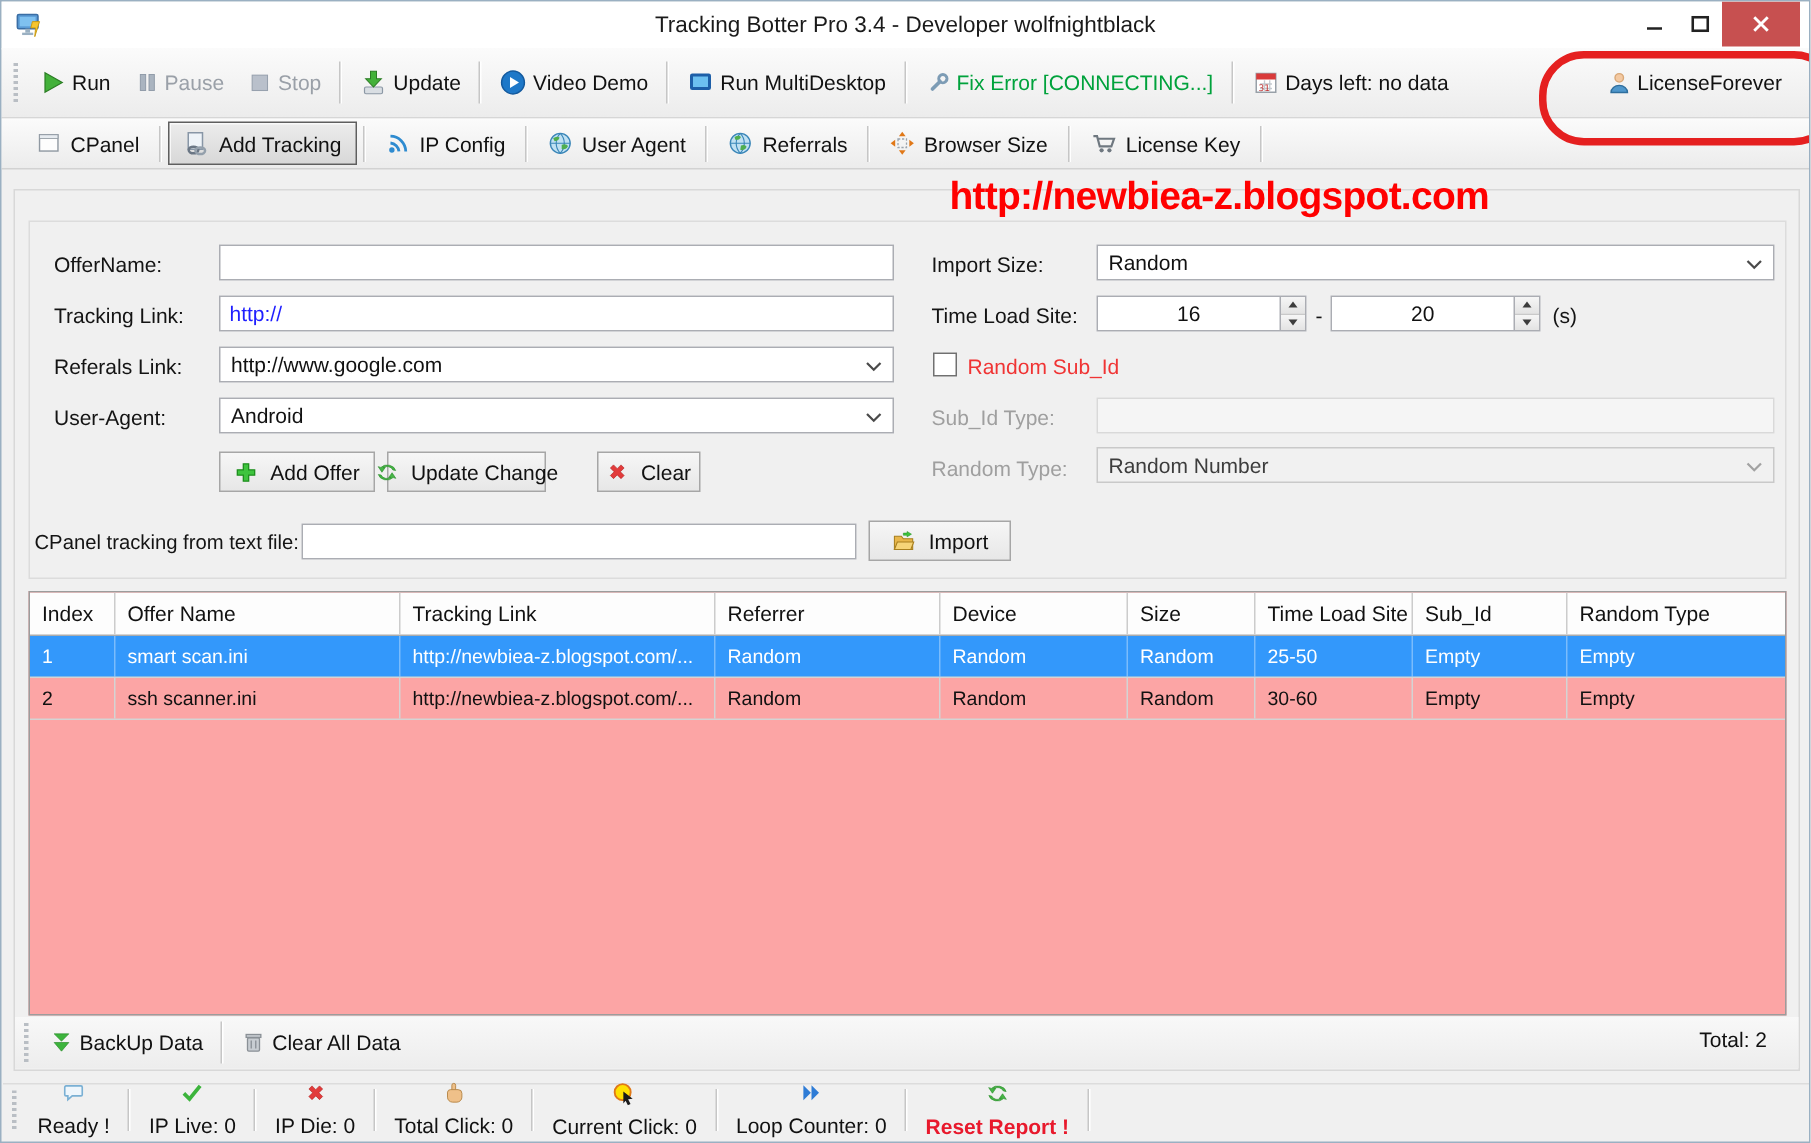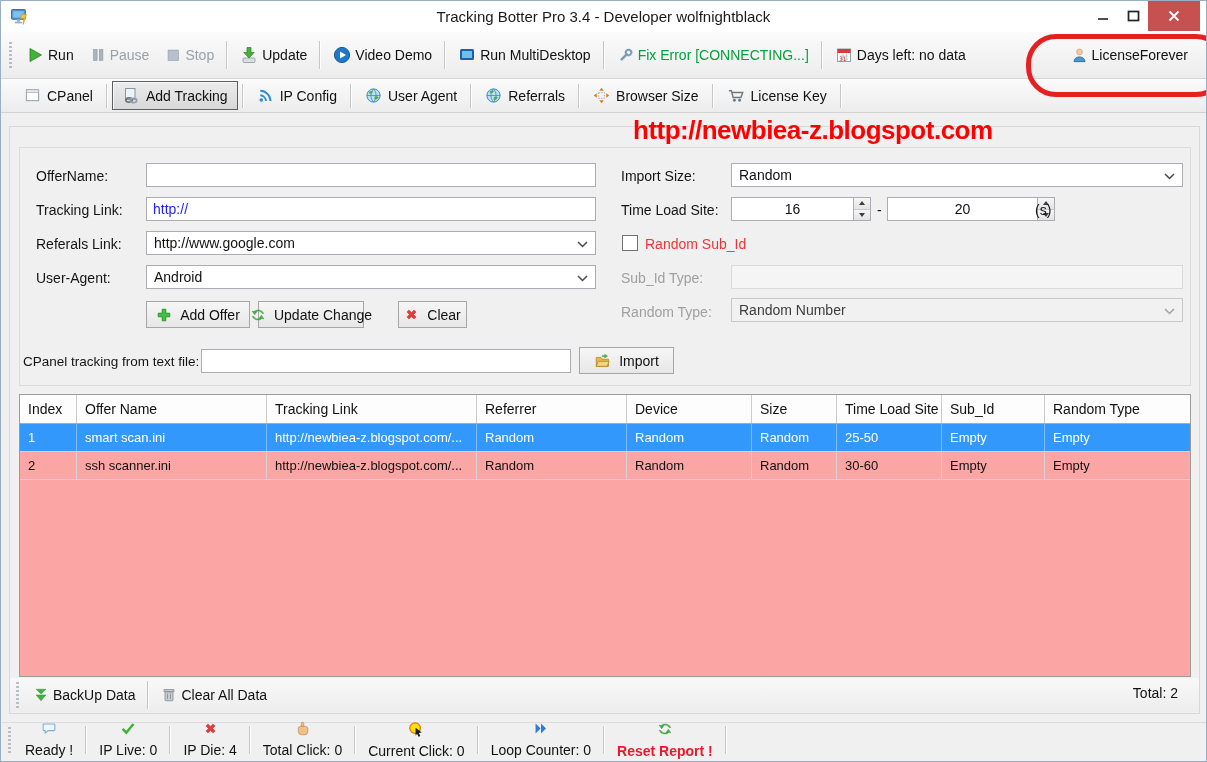--- a/index.html
+++ b/index.html
@@ -345,21 +345,21 @@
   </div>
   <div class="lbl" style="left:620px;top:201px;">Time Load Site:</div>
   <div class="spinbox" style="left:730px;top:196px;width:140px;">
     <div class="spinval">16</div>
     <div class="spincol">
         <div class="spbtn up"></div>
         <div class="spbtn dn"></div>
       </div>
   </div>
   <div class="lbl" style="left:876px;top:201px;">-</div>
-  <div class="spinbox" style="left:886px;top:196px;width:168px;">
+  <div class="spinbox" style="left:886px;top:196px;width:140px;">
     <div class="spinval">20</div>
     <div class="spincol">
         <div class="spbtn up"></div>
         <div class="spbtn dn"></div>
       </div>
   </div>
   <div class="lbl" style="left:1034px;top:201px;">(s)</div>
   <div class="checkbox" style="left:621px;top:234px;"></div>
   <div class="lbl red-t" style="left:644px;top:235px;">Random Sub_Id</div>
   <div class="lbl dis" style="left:620px;top:269px;">Sub_Id Type:</div>
@@ -469,21 +469,21 @@
         </span>
       <span>IP Live: 0</span>
     </div>
     <div class="vsep"></div>
     <div class="sitem">
       <span>
           <svg width="15" height="15" viewBox="0 0 18 18">
             <path d="M3.5 6 L6 3.5 L9 6.5 L12 3.5 L14.5 6 L11.5 9 L14.5 12 L12 14.5 L9 11.5 L6 14.5 L3.5 12 L6.5 9 Z" fill="#e23b3b" stroke="#b02020" stroke-width="0.5"></path>
           </svg>
         </span>
-      <span>IP Die: 4</span>
+      <span>IP Die: 0</span>
     </div>
     <div class="vsep"></div>
     <div class="sitem">
       <span>
           <svg width="15" height="15" viewBox="0 0 18 18">
             <g fill="#efc089" stroke="#b98b4e" stroke-width="0.8">
               <rect x="7.5" y="1.5" width="3" height="8.5" rx="1.5"></rect>
               <path d="M4 8.5 a2.5 2.5 0 0 1 2.5 -2 h6 a3 3 0 0 1 3 3 v3 a4 4 0 0 1 -4 4 h-3.5 a4 4 0 0 1 -4 -4 z"></path>
             </g>
           </svg>

